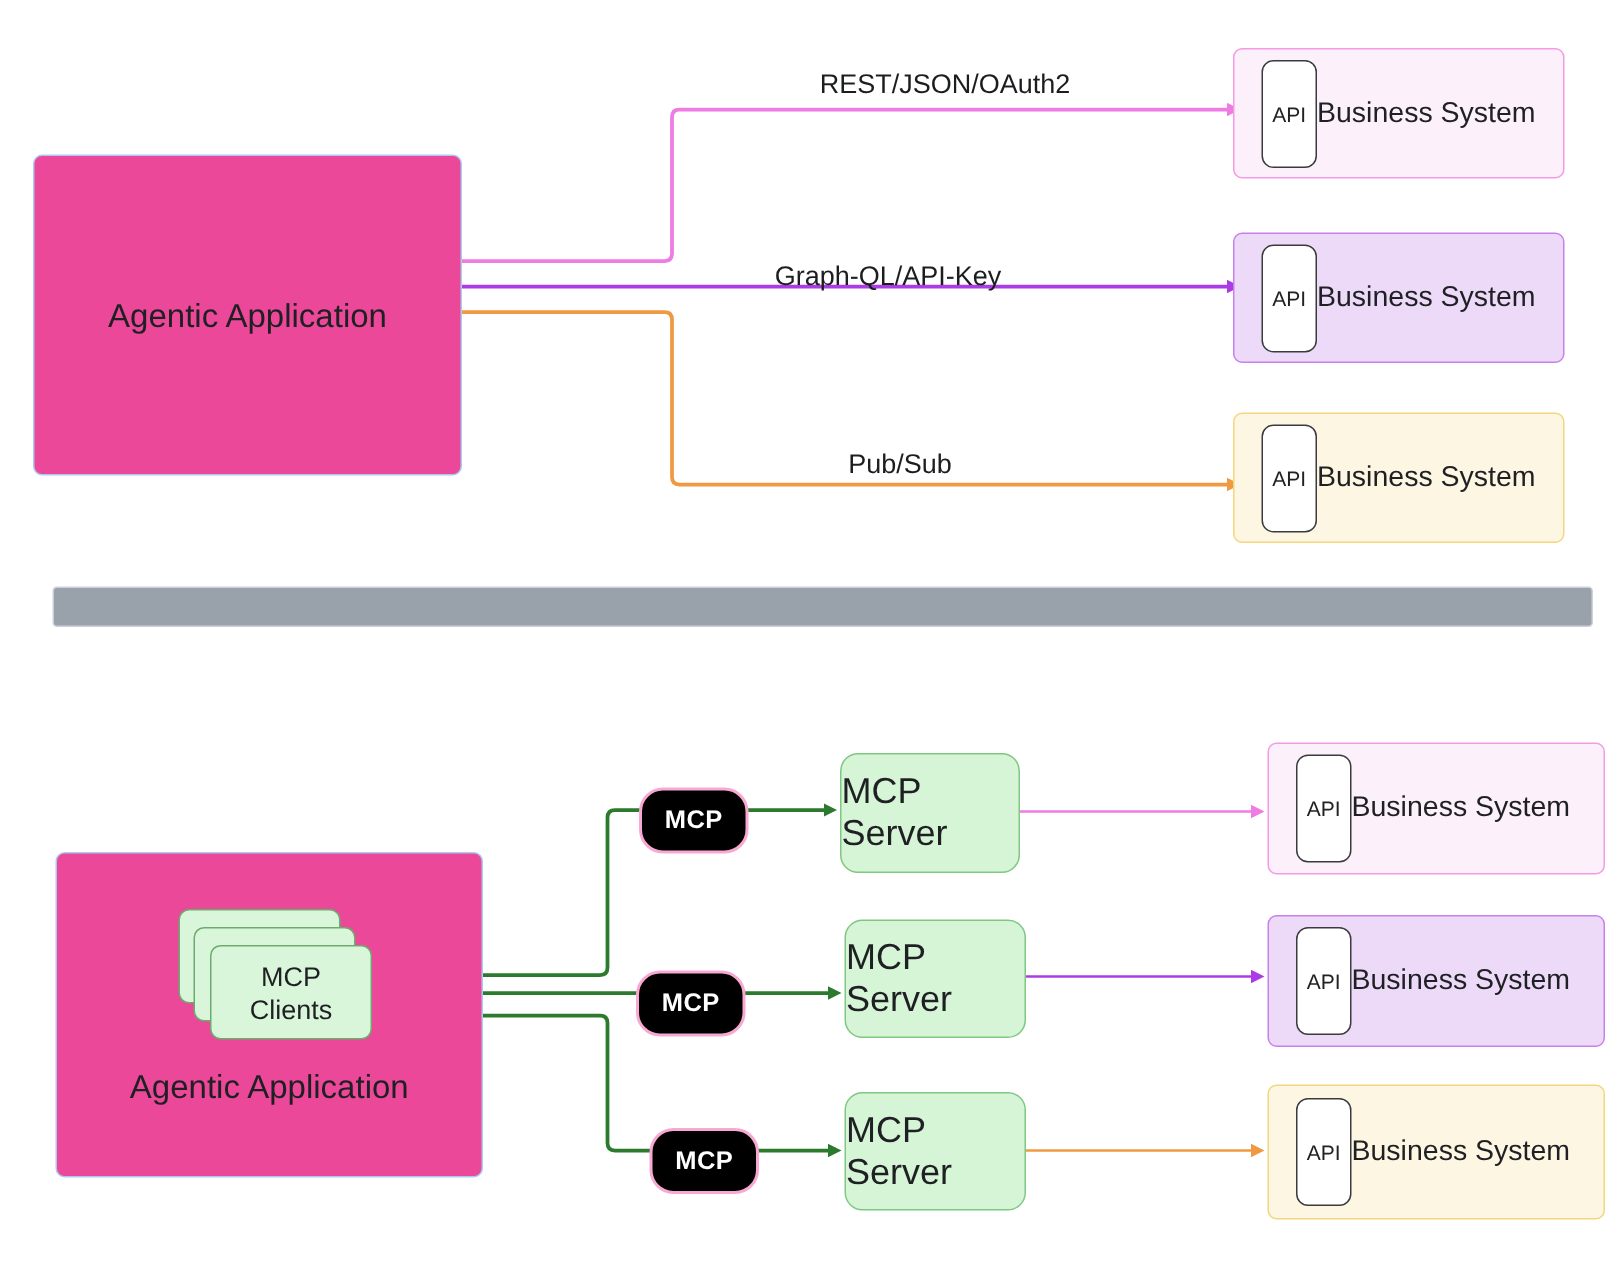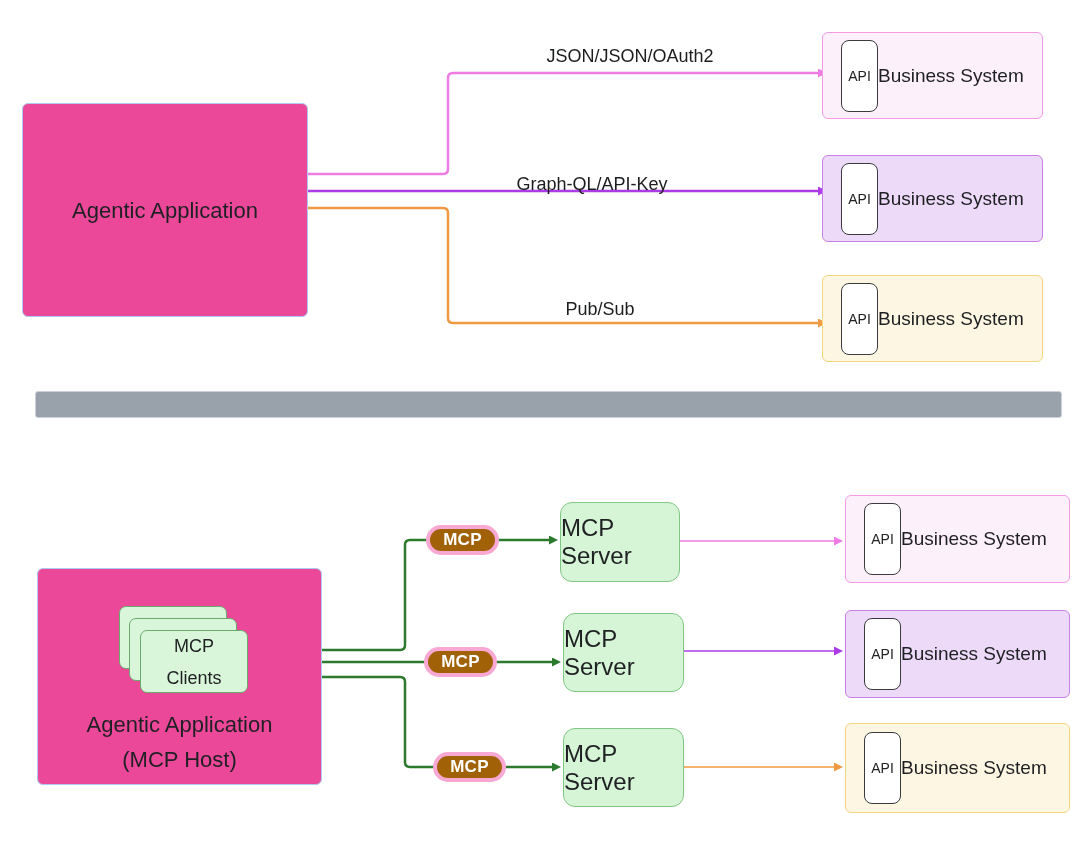--- a/index.html
+++ b/index.html
@@ -35,33 +35,33 @@
     font-size:14px;color:#222;flex:0 0 auto;margin-left:10px;
   }
   .biz-label{font-size:19px;color:#1f2023;}
   
   .server{
     position:absolute;background:#d6f5d6;border:1.5px solid #81c784;border-radius:12px;
     display:flex;align-items:center;justify-content:center;font-size:24px;color:#1f2023;
   }
   
   .pill{
-    position:absolute;width:73px;height:30px;border-radius:16px;
-    background:#a16207;border:4px solid #f9a8d4;box-sizing:border-box;
+    position:absolute;width:73px;height:44px;border-radius:16px;
+    background:#000000;border:2px solid #f9a8d4;box-sizing:border-box;
     display:flex;align-items:center;justify-content:center;
     color:#ffffff;font-size:17px;font-weight:700;letter-spacing:.3px;
   }
   
   .client-card{
     position:absolute;width:108px;height:63px;background:#daf6da;
     border:1.5px solid #6cab6e;border-radius:7px;box-sizing:border-box;
   }
   .client-card.front{display:flex;align-items:center;justify-content:center;}
   .client-text{
-    display:block;width:78px;text-align:center;font-size:18px;line-height:32px;color:#1f2023;
+    display:block;width:78px;text-align:center;font-size:18px;line-height:22px;color:#1f2023;
   }
   .host-text{
     position:absolute;left:0;right:0;top:138px;text-align:center;
     font-size:22px;line-height:35px;color:#1f2023;
   }
   .divider{
     position:absolute;left:35px;top:391px;width:1027px;height:27px;
     background:#99a1ab;border:1px solid #ccd1d9;border-radius:3px;box-sizing:border-box;
   }
   svg.wires{position:absolute;left:0;top:0;pointer-events:none;}
@@ -100,21 +100,21 @@
     <path d="M678 541 L835 541" fill="none" stroke="#ee7ce2" stroke-width="1.6" marker-end="url(#arr-pink)"></path>
     <path d="M682 651 L835 651" fill="none" stroke="#ab3be4" stroke-width="1.6" marker-end="url(#arr-purple)"></path>
     <path d="M682 767 L835 767" fill="none" stroke="#ef9a42" stroke-width="1.6" marker-end="url(#arr-orange)"></path>
   </svg>
 
 
   <div class="app-box" style="left:22px;top:103px;width:284px;height:212px;">
     <div class="app-label">Agentic Application</div>
   </div>
 
-  <div class="conn-label" style="left:630px;top:46px;">JSON/JSON/OAuth2</div>
+  <div class="conn-label" style="left:630px;top:46px;">REST/JSON/OAuth2</div>
   <div class="conn-label" style="left:592px;top:174px;">Graph-QL/API-Key</div>
   <div class="conn-label" style="left:600px;top:299px;text-align:right;">Pub/Sub</div>
 
   <div class="biz pink" style="left:822px;top:32px;width:221px;height:87px;">
     <div class="api-badge">API</div>
     <div class="biz-label">Business System</div>
   </div>
   <div class="biz purple" style="left:822px;top:155px;width:221px;height:87px;">
     <div class="api-badge">API</div>
     <div class="biz-label">Business System</div>
@@ -129,21 +129,20 @@
 
   <div class="app-box" style="left:37px;top:568px;width:283px;height:215px;justify-content:flex-start;">
 
     <div class="client-card" style="left:81px;top:37px;"></div>
     <div class="client-card" style="left:91px;top:49px;"></div>
     <div class="client-card front" style="left:102px;top:61px;">
       <span class="client-text">MCP Clients</span>
     </div>
     <div class="host-text">
       <div>Agentic Application</div>
-      <div>(MCP Host)</div>
     </div>
   </div>
 
   <div class="pill" style="left:426px;top:525px;">MCP</div>
   <div class="pill" style="left:424px;top:647px;">MCP</div>
   <div class="pill" style="left:433px;top:752px;">MCP</div>
 
   <div class="server" style="left:560px;top:502px;width:118px;height:78px;">MCP Server</div>
   <div class="server" style="left:563px;top:613px;width:119px;height:77px;">MCP Server</div>
   <div class="server" style="left:563px;top:728px;width:119px;height:77px;">MCP Server</div>

